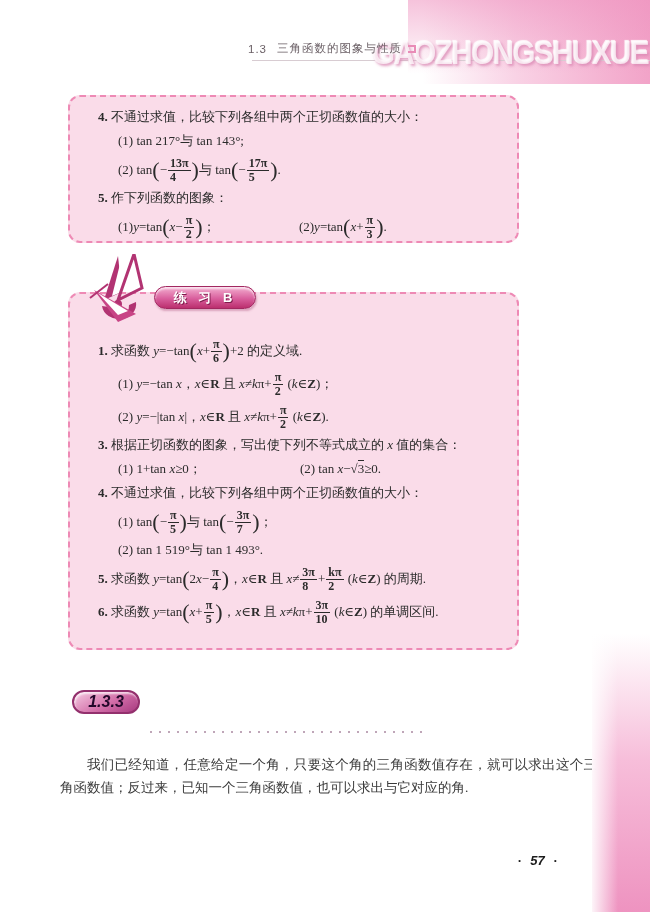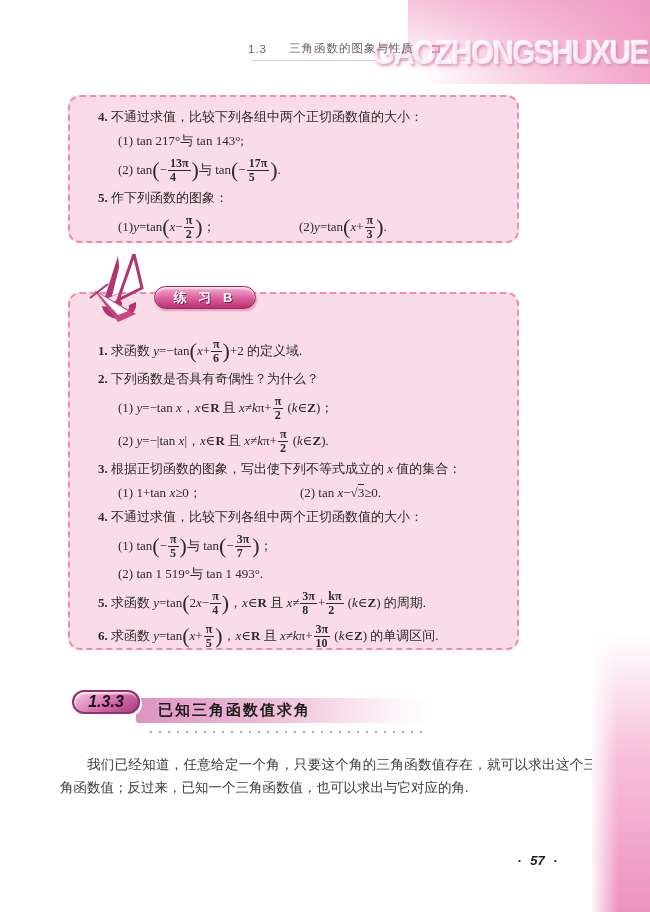--- a/index.html
+++ b/index.html
@@ -18,21 +18,21 @@
       linear-gradient(to left, #f2a3c8 0%, #f9d2e5 55%, rgba(255,255,255,0) 94%);
   }
   .hdr-line {
     position:absolute; top:60px; left:252px; right:0; height:1px;
     background:#d8ccd2;
   }
   .hdr-title {
     position:absolute; top:41px; left:248px;
     font-family:"Liberation Sans","DejaVu Sans",sans-serif;
     font-size:11.5px; color:#6b6066; letter-spacing:1px;
-    display:flex; align-items:center; gap:18px;
+    display:flex; align-items:center; gap:6px;
   }
   .hdr-sec-no { margin-right:4px; }
   .hdr-sq {
     display:inline-block; width:8px; height:8px;
     border:2px solid #e98cb7; border-left:none;
   }
   .watermark {
     position:absolute; top:33px; right:2px;
     font-family:"Liberation Sans","DejaVu Sans",sans-serif;
     font-weight:bold; font-size:34px; letter-spacing:-2px;
@@ -163,35 +163,31 @@
         <circle cx="30" cy="50" r="4" fill="#b23372"></circle>
         <path d="M6,36 L48,60 L30,68 Z" fill="#c84586"></path>
         <path d="M10,39 L40,57 L30,61 Z" fill="#ffffff"></path>
         <path d="M2,44 L20,30" stroke="#b23372" stroke-width="2"></path>
       </svg>
       <div class="exb-pill">
         <span>练 习 B</span>
       </div>
     </div>
   <div class="line tall"><span class="t-b">1.</span><span> 求函数 </span><span class="t-i">y</span><span>=−tan</span><span class="bigp">(</span><span class="t-i">x</span><span>+</span><span class="frac"><span class="fnum">π</span><span class="fden">6</span></span><span class="bigp">)</span><span>+2</span><span> 的定义域.</span></div>
-      <div class="line"><span class="t-b">2.</span><span> 下列函数是否具有奇偶性？为什么？</span></div>
       <div class="line ind tall"><span>(1) </span><span class="t-i">y</span><span>=−tan </span><span class="t-i">x</span><span>，</span><span class="t-i">x</span><span>∈</span><span class="t-bs">R</span><span> 且 </span><span class="t-i">x</span><span>≠</span><span class="t-i">k</span><span>π+</span><span class="frac"><span class="fnum">π</span><span class="fden">2</span></span><span> (</span><span class="t-i">k</span><span>∈</span><span class="t-bs">Z</span><span>)；</span></div>
       <div class="line ind tall"><span>(2) </span><span class="t-i">y</span><span>=−|tan </span><span class="t-i">x</span><span>|</span><span>，</span><span class="t-i">x</span><span>∈</span><span class="t-bs">R</span><span> 且 </span><span class="t-i">x</span><span>≠</span><span class="t-i">k</span><span>π+</span><span class="frac"><span class="fnum">π</span><span class="fden">2</span></span><span> (</span><span class="t-i">k</span><span>∈</span><span class="t-bs">Z</span><span>).</span></div>
       <div class="line"><span class="t-b">3.</span><span> 根据正切函数的图象，写出使下列不等式成立的 </span><span class="t-i">x</span><span> 值的集合：</span></div>
       <div class="line ind"><span class="col1"><span>(1) 1+tan </span><span class="t-i">x</span><span>≥0；</span></span><span><span>(2) tan </span><span class="t-i">x</span><span>−√</span><span class="sqv">3</span><span>≥0.</span></span></div>
       <div class="line"><span class="t-b">4.</span><span> 不通过求值，比较下列各组中两个正切函数值的大小：</span></div>
       <div class="line ind tall"><span>(1) tan</span><span class="bigp">(</span><span>−</span><span class="frac"><span class="fnum">π</span><span class="fden">5</span></span><span class="bigp">)</span><span>与</span><span> tan</span><span class="bigp">(</span><span>−</span><span class="frac"><span class="fnum">3π</span><span class="fden">7</span></span><span class="bigp">)</span><span>；</span></div>
       <div class="line ind"><span>(2) tan 1 519°</span><span>与</span><span> tan 1 493°.</span></div>
       <div class="line tall"><span class="t-b">5.</span><span> 求函数 </span><span class="t-i">y</span><span>=tan</span><span class="bigp">(</span><span>2</span><span class="t-i">x</span><span>−</span><span class="frac"><span class="fnum">π</span><span class="fden">4</span></span><span class="bigp">)</span><span>，</span><span class="t-i">x</span><span>∈</span><span class="t-bs">R</span><span> 且 </span><span class="t-i">x</span><span>≠</span><span class="frac"><span class="fnum">3π</span><span class="fden">8</span></span><span>+</span><span class="frac"><span class="fnum">kπ</span><span class="fden">2</span></span><span> (</span><span class="t-i">k</span><span>∈</span><span class="t-bs">Z</span><span>) </span><span>的周期.</span></div>
       <div class="line tall"><span class="t-b">6.</span><span> 求函数 </span><span class="t-i">y</span><span>=tan</span><span class="bigp">(</span><span class="t-i">x</span><span>+</span><span class="frac"><span class="fnum">π</span><span class="fden">5</span></span><span class="bigp">)</span><span>，</span><span class="t-i">x</span><span>∈</span><span class="t-bs">R</span><span> 且 </span><span class="t-i">x</span><span>≠</span><span class="t-i">k</span><span>π+</span><span class="frac"><span class="fnum">3π</span><span class="fden">10</span></span><span> (</span><span class="t-i">k</span><span>∈</span><span class="t-bs">Z</span><span>) </span><span>的单调区间.</span></div>
     </div>
 
-  <div class="sec-bar">
-    <span>已知三角函数值求角</span>
-  </div>
   <div class="sec-pill">
     <span>1.3.3</span>
   </div>
   <div class="sec-dots"></div>
 
   <p class="para">我们已经知道，任意给定一个角，只要这个角的三角函数值存在，就可以求出这个三角函数值；反过来，已知一个三角函数值，也可以求出与它对应的角.</p>
 
   <div class="pageno">
     <span class="dot">•</span>
     <span class="no">57</span>

